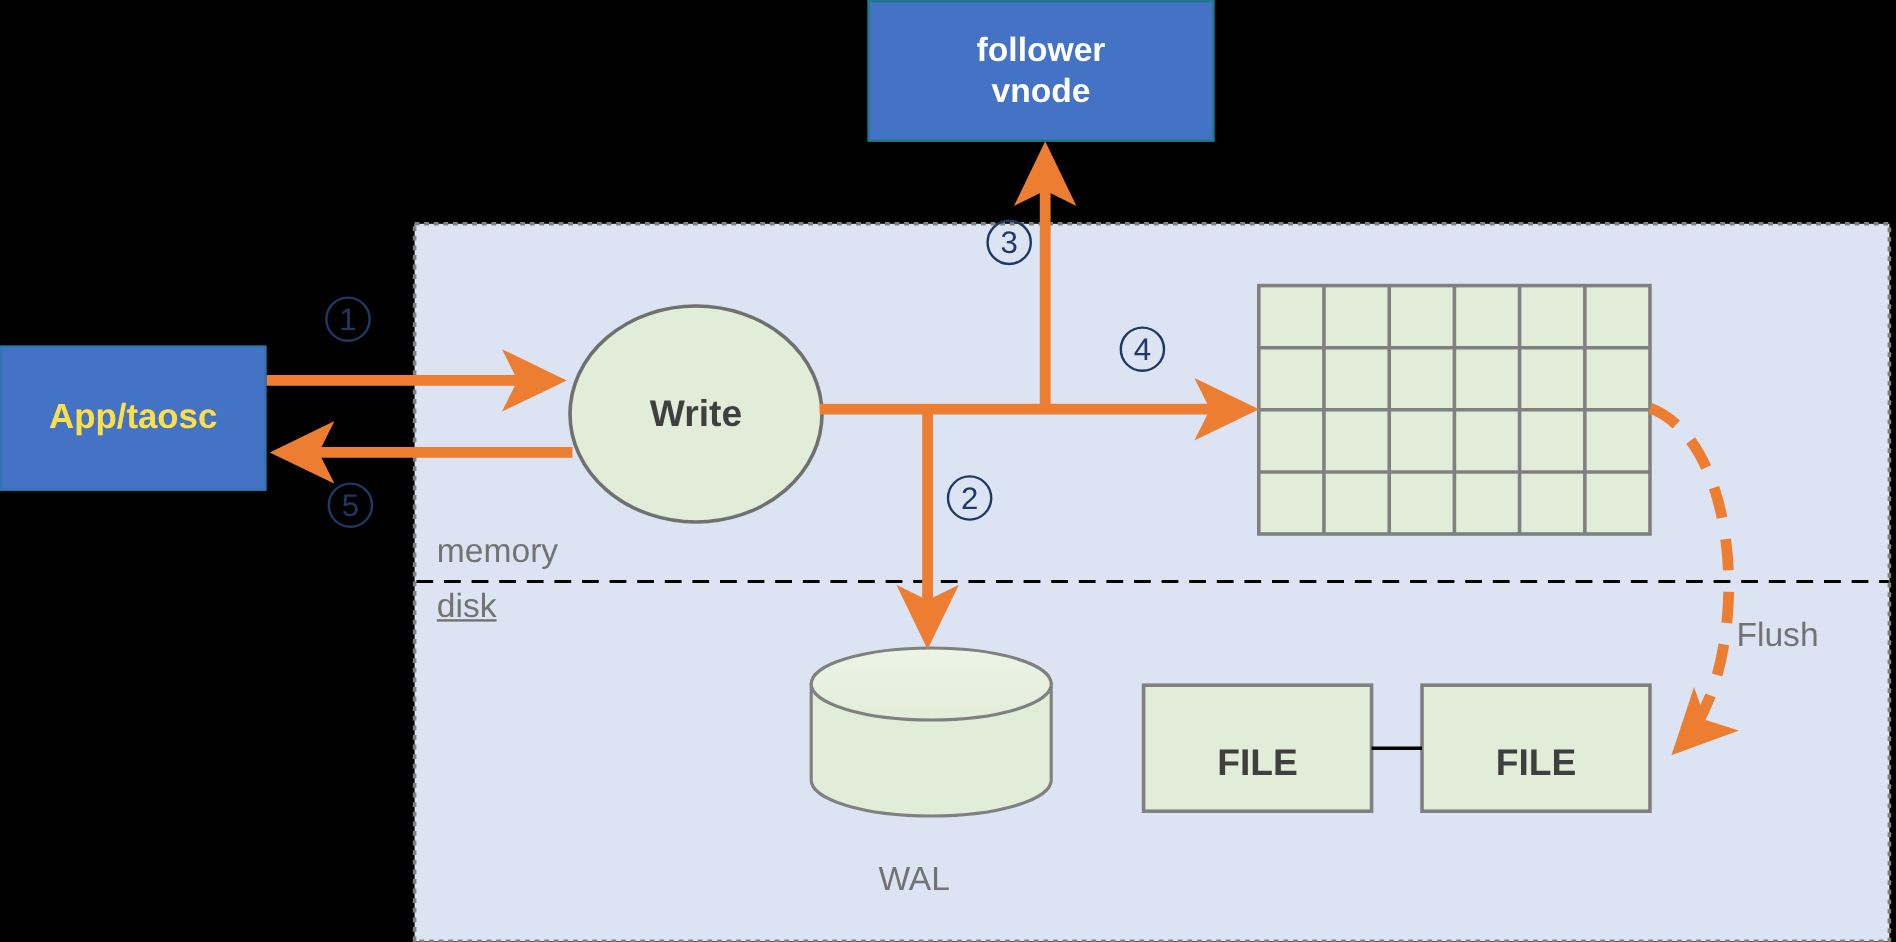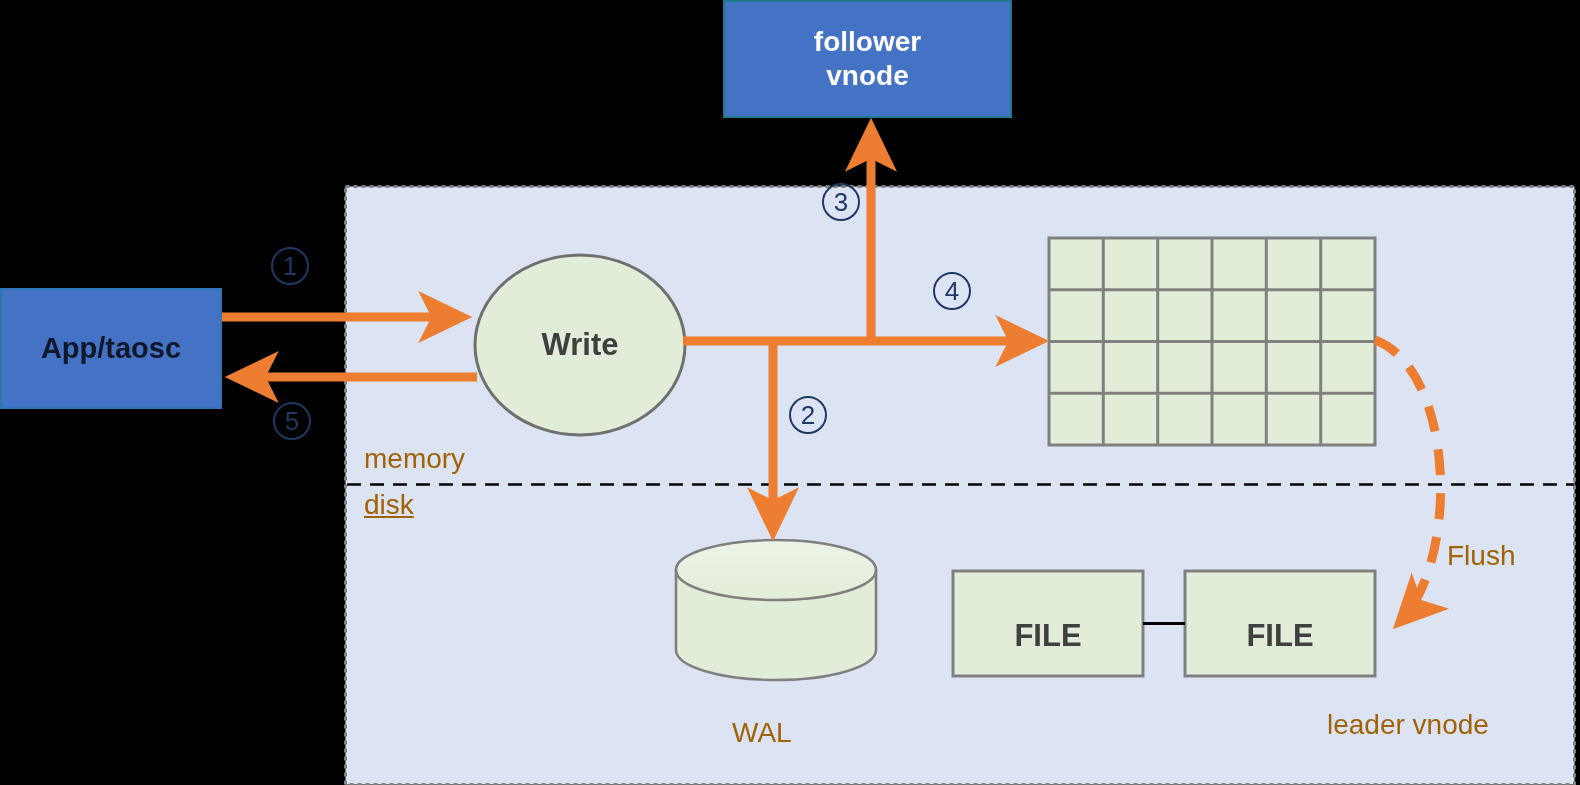--- a/index.html
+++ b/index.html
@@ -29,21 +29,21 @@
     justify-content: center;
     text-align: center;
     pointer-events: none;
   }
   
   #app-taosc-box {
     left: 0px; top: 288px; width: 222px; height: 121px;
     background: #4472C4;
     border: 2px solid #2E75B6;
     box-sizing: border-box;
-    color: #0f172a;
+    color: #fde047;
     font-size: 29px;
     font-weight: bold;
   }
   
   #follower-vnode-box {
     left: 723px; top: 0px; width: 289px; height: 118px;
     background: #4472C4;
     border: 2px solid #1F7A8C;
     box-sizing: border-box;
     color: #FFFFFF;
@@ -67,28 +67,28 @@
     width: 190px;
     height: 130px;
     top: 571px;
   }
   #file-1-label { left: 953px; }
   #file-2-label { left: 1185px; }
 
   
   .plain-label {
     position: absolute;
-    color: #a16207;
+    color: #737373;
     font-size: 28px;
     white-space: nowrap;
   }
   #memory-label { left: 364px; top: 443px; }
   #disk-label   { left: 364px; top: 489px; text-decoration: underline; }
   #wal-label    { left: 732px; top: 717px; }
-  #flush-label  { left: 1447px; top: 513px; margin-top: 27px; }
+  #flush-label  { left: 1447px; top: 513px; }
   #leader-vnode-label { left: 1327px; top: 709px; }
 
   
   .step-circle {
     position: absolute;
     width: 38px;
     height: 38px;
     border: 2px solid #1F3864;
     border-radius: 50%;
     color: #1F3864;
@@ -178,21 +178,20 @@
     <span>FILE</span>
   </div>
   <div class="node-label file-label" id="file-2-label">
     <span>FILE</span>
   </div>
 
   <div class="plain-label" id="memory-label">memory</div>
   <div class="plain-label" id="disk-label">disk</div>
   <div class="plain-label" id="wal-label">WAL</div>
   <div class="plain-label" id="flush-label">Flush</div>
-  <div class="plain-label" id="leader-vnode-label">leader vnode</div>
 
   <div class="step-circle" id="step-1">1</div>
   <div class="step-circle" id="step-2">2</div>
   <div class="step-circle" id="step-3">3</div>
   <div class="step-circle" id="step-4">4</div>
   <div class="step-circle" id="step-5">5</div>
 
 </div>
 
 </body></html>

